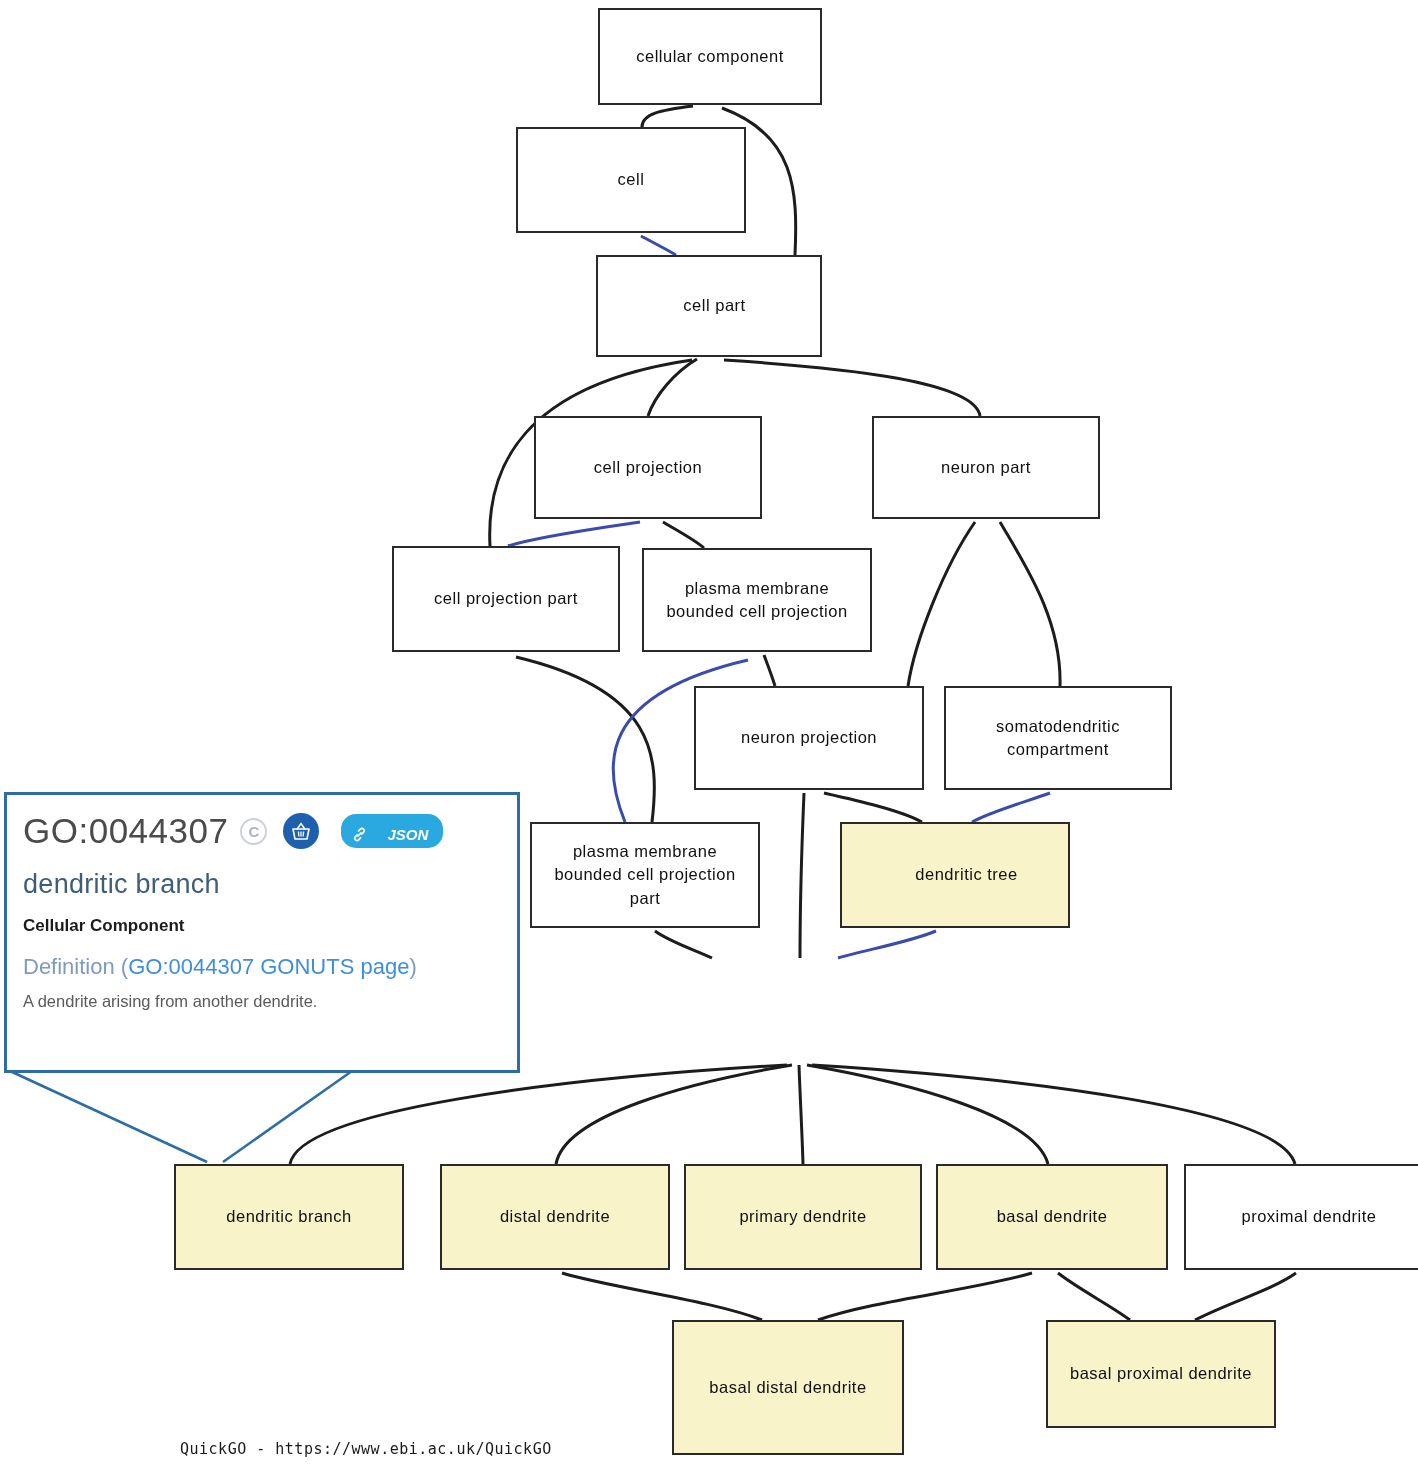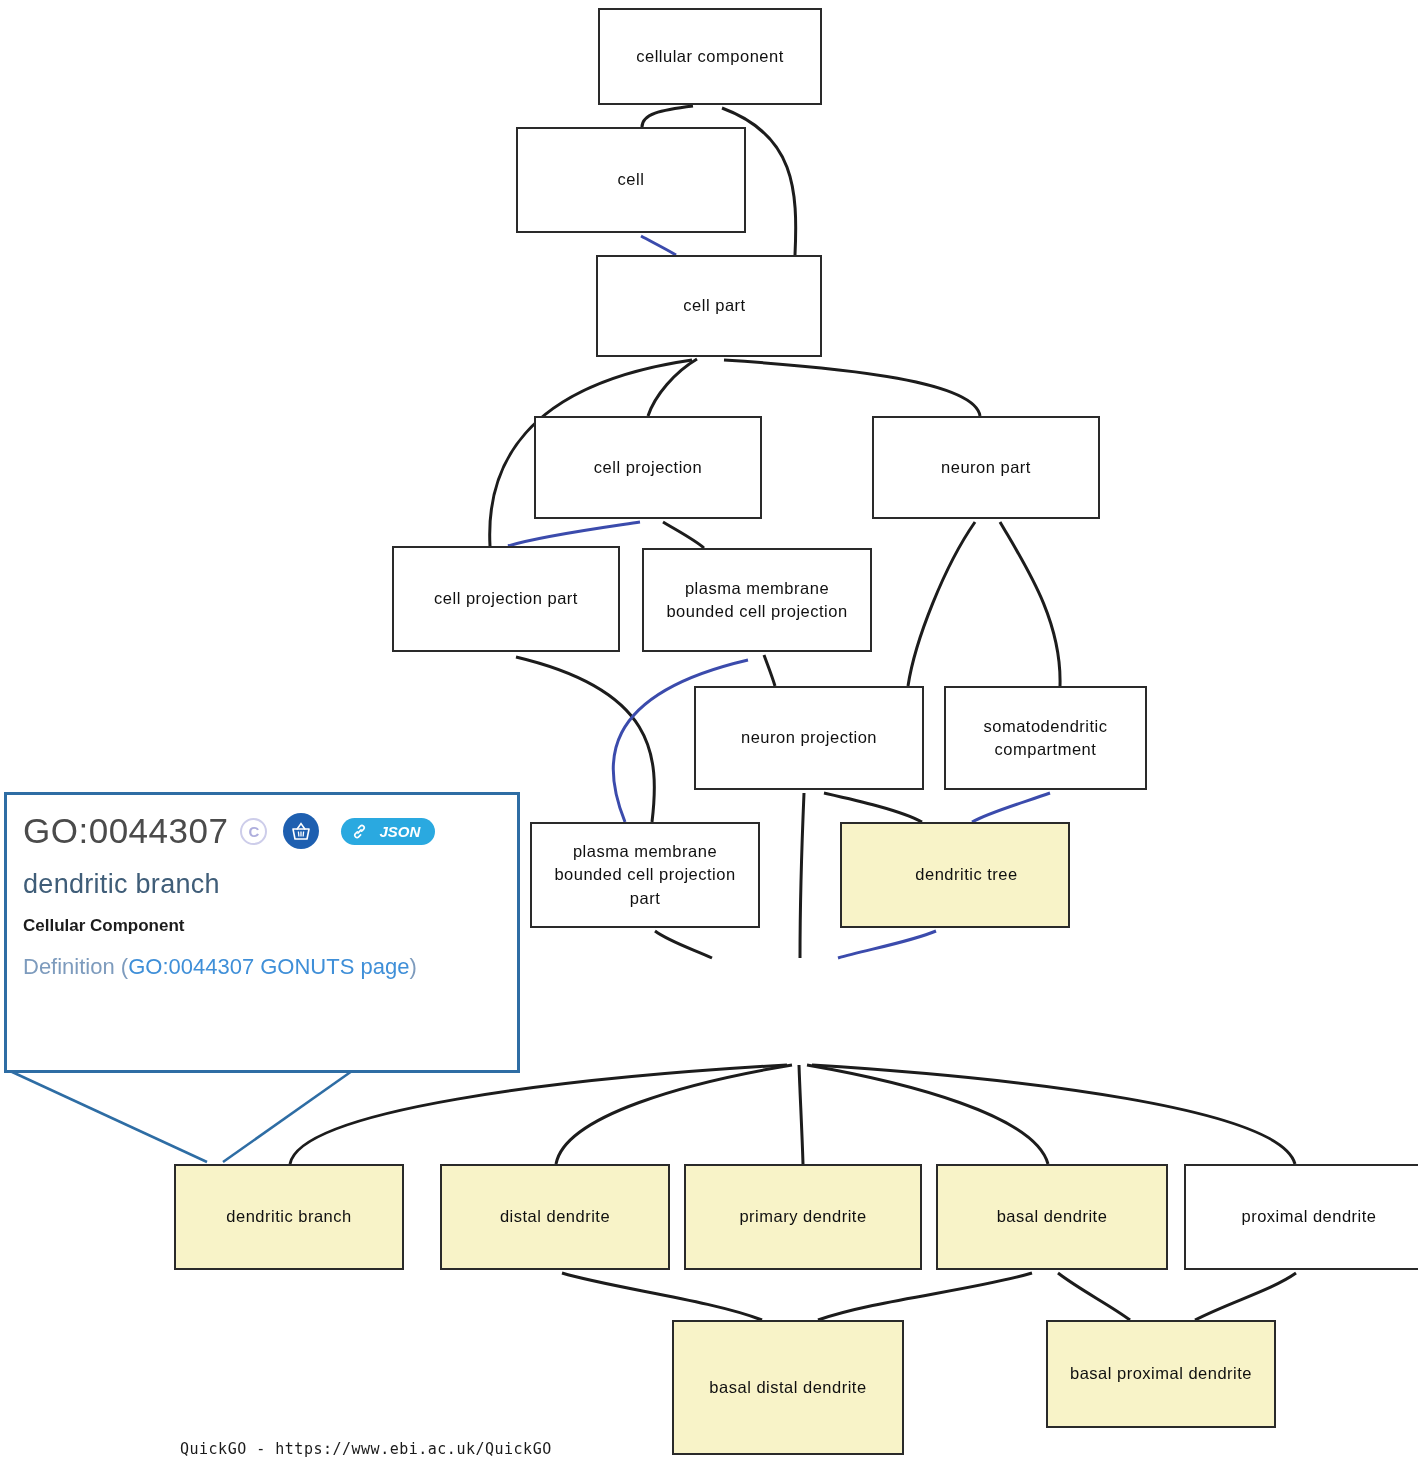--- a/index.html
+++ b/index.html
@@ -34,23 +34,23 @@
     display:flex; align-items:center; justify-content:center;
     margin-left:12px; font-weight:bold;
   }
   .basket-btn {
     width:36px; height:36px; border-radius:50%; background:#1e5fb0;
     display:flex; align-items:center; justify-content:center;
     margin-left:16px; border:none; cursor:pointer;
   }
   .json-badge {
     margin-left:22px; background:#2aa9e0; color:#fff;
-    border-radius:15px; padding:5px 15px 5px 11px;
+    border-radius:15px; padding:12px 15px 5px 11px;
     font-size:15px; font-weight:bold; font-style:italic;
-    display:flex; align-items:center; gap:12px; cursor:pointer; border:none;
+    display:flex; align-items:center; gap:20px; cursor:pointer; border:none;
   }
   .term-name { margin-top:18px; font-size:27px; color:#3f5d78; letter-spacing:.3px; }
   .aspect { margin-top:16px; font-size:17px; font-weight:bold; color:#1c1c1c; }
   .definition-line { margin-top:18px; font-size:22px; color:#7d9bbd; }
   .definition-link { color:#3f8fd8; cursor:pointer; text-decoration:none; }
   .definition-text { margin-top:12px; font-size:16.5px; color:#5a5a5a; }
 
   .footer {
     position:absolute; left:180px; top:1440px; z-index:2;
     font-family:"DejaVu Sans Mono","Liberation Mono",monospace;
@@ -105,21 +105,21 @@
   </svg>
 
   <div class="node" style="left:598px; top:8px;   width:224px; height:97px;">cellular component</div>
   <div class="node" style="left:516px; top:127px; width:230px; height:106px;">cell</div>
   <div class="node" style="left:596px; top:255px; width:226px; height:102px;padding-left:23px;">cell part</div>
   <div class="node" style="left:534px; top:416px; width:228px; height:103px;">cell projection</div>
   <div class="node" style="left:872px; top:416px; width:228px; height:103px;">neuron part</div>
   <div class="node" style="left:392px; top:546px; width:228px; height:106px;">cell projection part</div>
   <div class="node" style="left:642px; top:548px; width:230px; height:104px;">plasma membrane bounded cell projection</div>
   <div class="node" style="left:694px; top:686px; width:230px; height:104px;">neuron projection</div>
-  <div class="node" style="left:944px; top:686px; width:203px; height:104px;">somatodendritic compartment</div>
+  <div class="node" style="left:944px; top:686px; width:228px; height:104px;">somatodendritic compartment</div>
   <div class="node" style="left:530px; top:822px; width:230px; height:106px;">plasma membrane bounded cell projection part</div>
   <div class="node hl" style="left:840px; top:822px; width:230px; height:106px;padding-left:35px;">dendritic tree</div>
   <div class="node hl" style="left:174px; top:1164px; width:230px; height:106px;">dendritic branch</div>
   <div class="node hl" style="left:440px; top:1164px; width:230px; height:106px;">distal dendrite</div>
   <div class="node hl" style="left:684px; top:1164px; width:238px; height:106px;">primary dendrite</div>
   <div class="node hl" style="left:936px; top:1164px; width:232px; height:106px;">basal dendrite</div>
   <div class="node" style="left:1184px; top:1164px; width:250px; height:106px;">proximal dendrite</div>
   <div class="node hl" style="left:672px; top:1320px; width:232px; height:135px;">basal distal dendrite</div>
   <div class="node hl" style="left:1046px; top:1320px; width:230px; height:108px;">basal proximal dendrite</div>
 
@@ -147,17 +147,18 @@
           </svg>
         </span>
         <span>JSON</span>
       </button>
     </div>
     <div class="term-name">dendritic branch</div>
     <div class="aspect">Cellular Component</div>
     <div class="definition-line">
       <span>Definition (</span><a class="definition-link">GO:0044307 GONUTS page</a><span>)</span>
     </div>
+    <div class="definition-text">A dendrite arising from another dendrite.</div>
   </div>
 
   <div class="footer">QuickGO - https://www.ebi.ac.uk/QuickGO</div>
 
 </div>
 
 </body></html>

